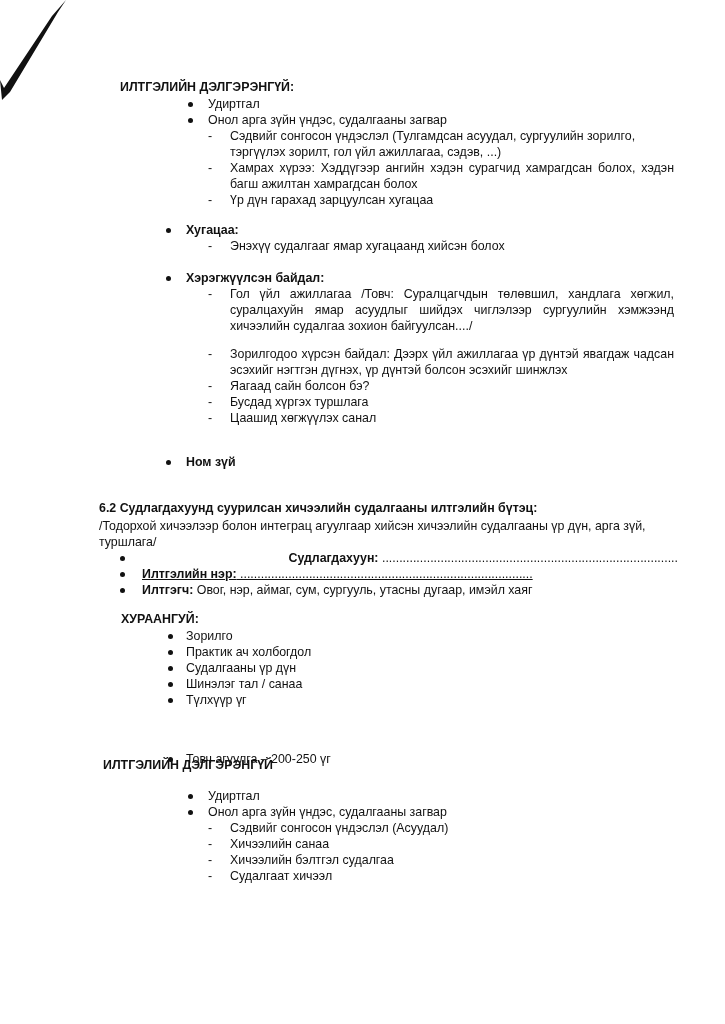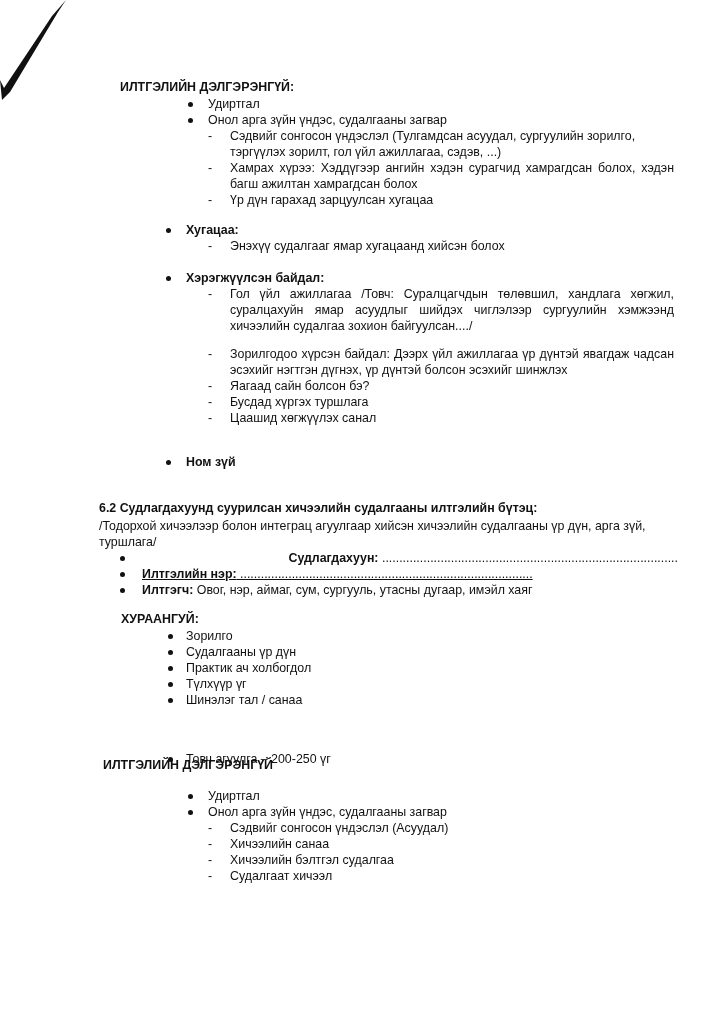--- a/index.html
+++ b/index.html
@@ -104,24 +104,24 @@
 
   <div class="blk" style="left:118px;top:550px;width:560px;">
     <div class="row" style="padding-left:24px;text-align:right;"><span class="bullet" style="left:2px"></span><span class="b">Судлагдахуун:</span><span> ......................................................................................</span></div>
     <div class="row" style="padding-left:24px;text-decoration:underline;"><span class="bullet" style="left:2px"></span><span class="b">Илтгэлийн нэр:</span><span> .....................................................................................</span></div>
     <div class="row" style="padding-left:24px;"><span class="bullet" style="left:2px"></span><span class="b">Илтгэгч:</span><span> Овог, нэр, аймаг, сум, сургууль, утасны дугаар, имэйл хаяг</span></div>
   </div>
 
   <div class="h" style="left:121px;top:612px;">ХУРААНГУЙ:</div>
   <div class="blk" style="left:164px;top:628px;width:400px;">
     <div class="row" style="padding-left:22px;"><span class="bullet" style="left:4px"></span><span>Зорилго</span></div>
+    <div class="row" style="padding-left:22px;"><span class="bullet" style="left:4px"></span><span>Практик ач холбогдол</span></div>
     <div class="row" style="padding-left:22px;"><span class="bullet" style="left:4px"></span><span>Судалгааны үр дүн</span></div>
-    <div class="row" style="padding-left:22px;"><span class="bullet" style="left:4px"></span><span>Практик ач холбогдол</span></div>
+    <div class="row" style="padding-left:22px;"><span class="bullet" style="left:4px"></span><span>Шинэлэг тал / санаа</span></div>
     <div class="row" style="padding-left:22px;"><span class="bullet" style="left:4px"></span><span>Түлхүүр үг</span></div>
-    <div class="row" style="padding-left:22px;"><span class="bullet" style="left:4px"></span><span>Шинэлэг тал / санаа</span></div>
     <div class="row" style="padding-left:22px;margin-top:43px;"><span class="bullet" style="left:4px"></span><span>Товч агуулга – 200-250 үг</span></div>
   </div>
 
   <div class="h" style="left:103px;top:758px;">ИЛТГЭЛИЙН ДЭЛГЭРЭНГҮЙ</div>
   <div class="blk" style="left:184px;top:788px;width:400px;">
     <div class="row" style="padding-left:24px;"><span class="bullet" style="left:4px"></span><span>Удиртгал</span></div>
     <div class="row" style="padding-left:24px;"><span class="bullet" style="left:4px"></span><span>Онол арга зүйн үндэс, судалгааны загвар</span></div>
     <div class="row" style="padding-left:46px;"><span class="dash" style="left:24px">-</span><span>Сэдвийг сонгосон үндэслэл (Асуудал)</span></div>
     <div class="row" style="padding-left:46px;"><span class="dash" style="left:24px">-</span><span>Хичээлийн санаа</span></div>
     <div class="row" style="padding-left:46px;"><span class="dash" style="left:24px">-</span><span>Хичээлийн бэлтгэл судалгаа</span></div>

